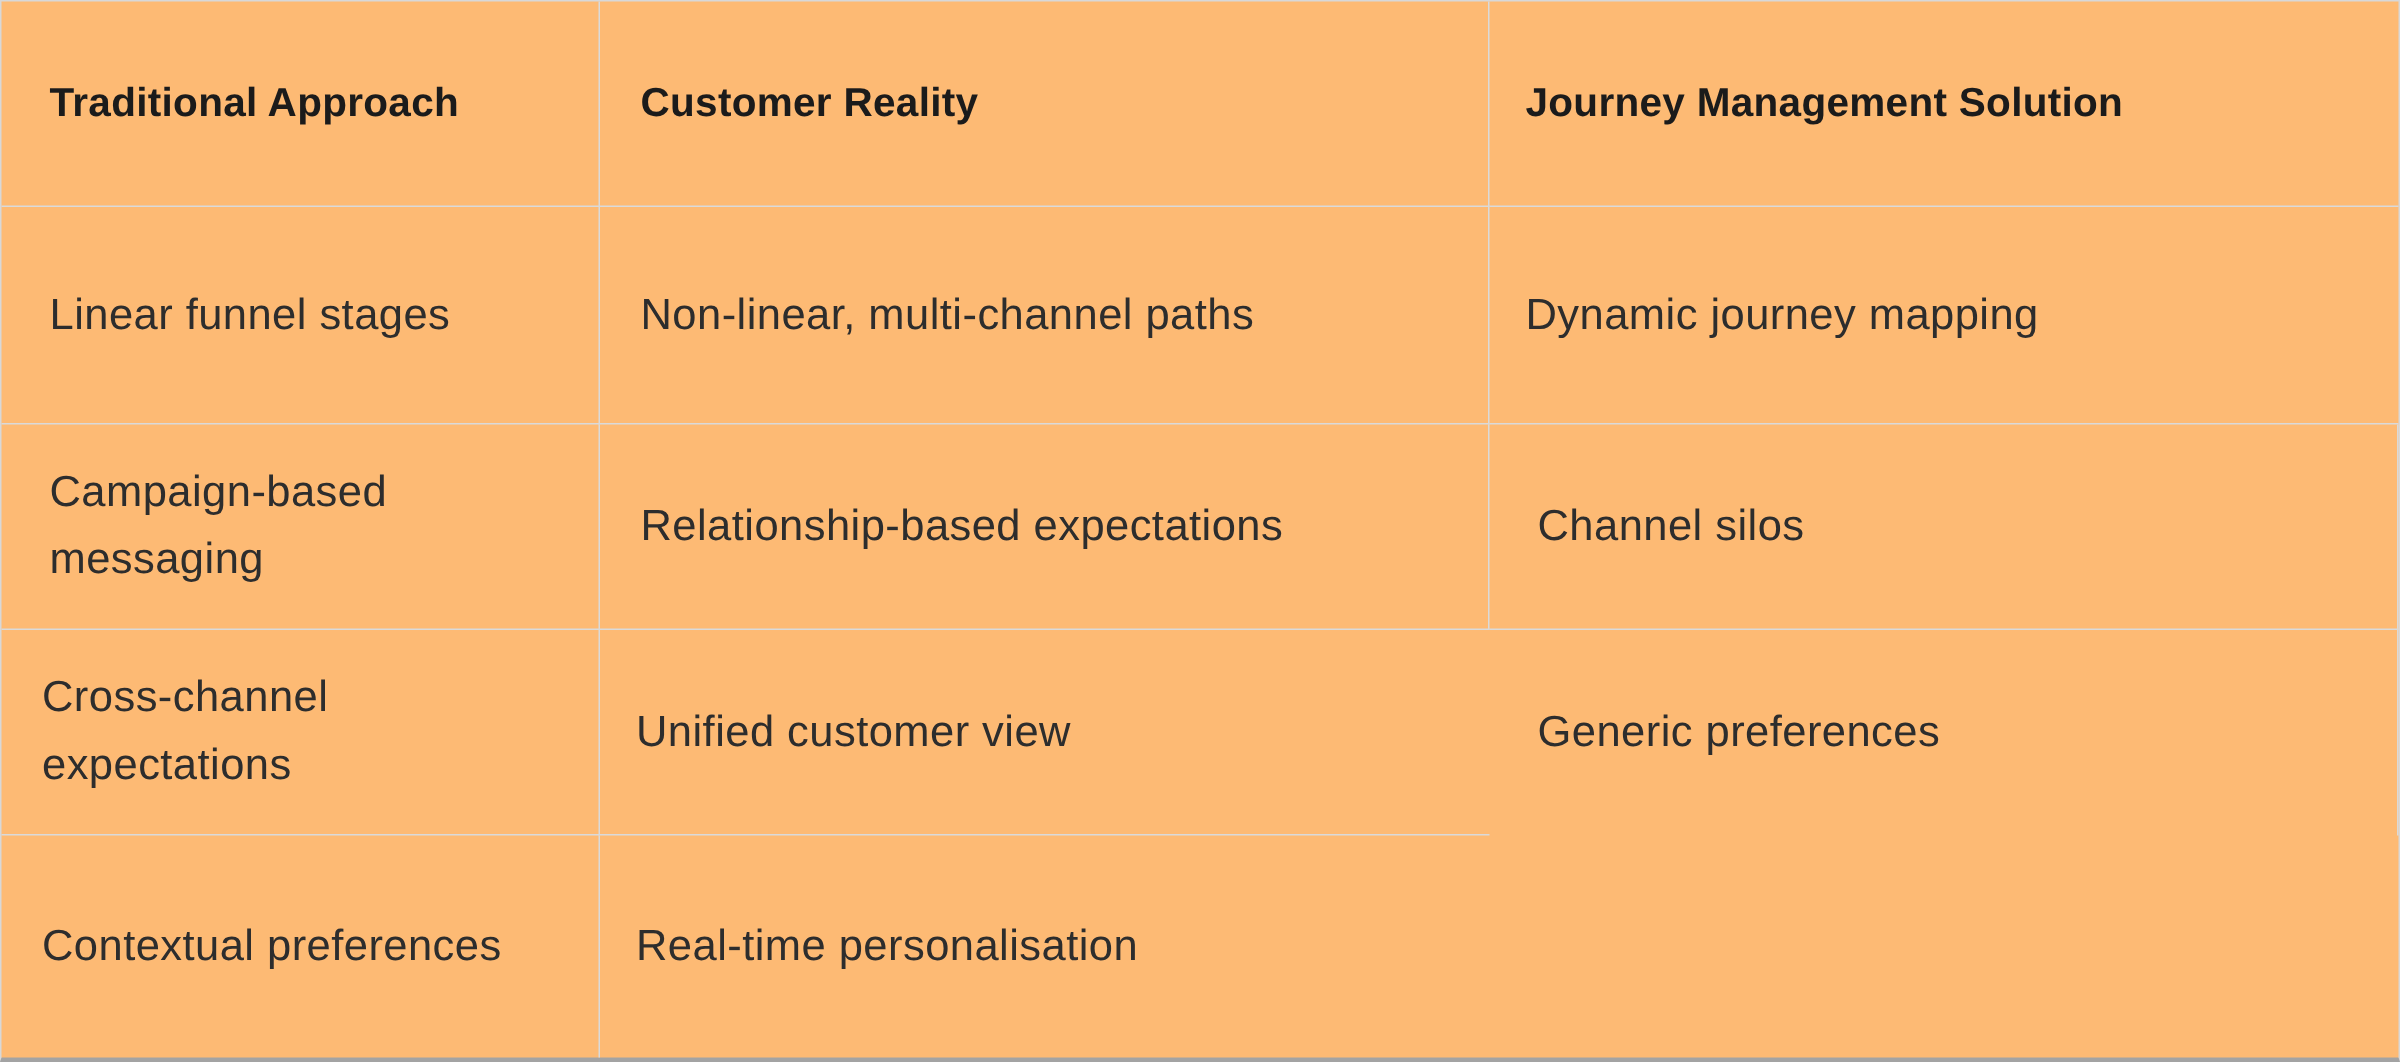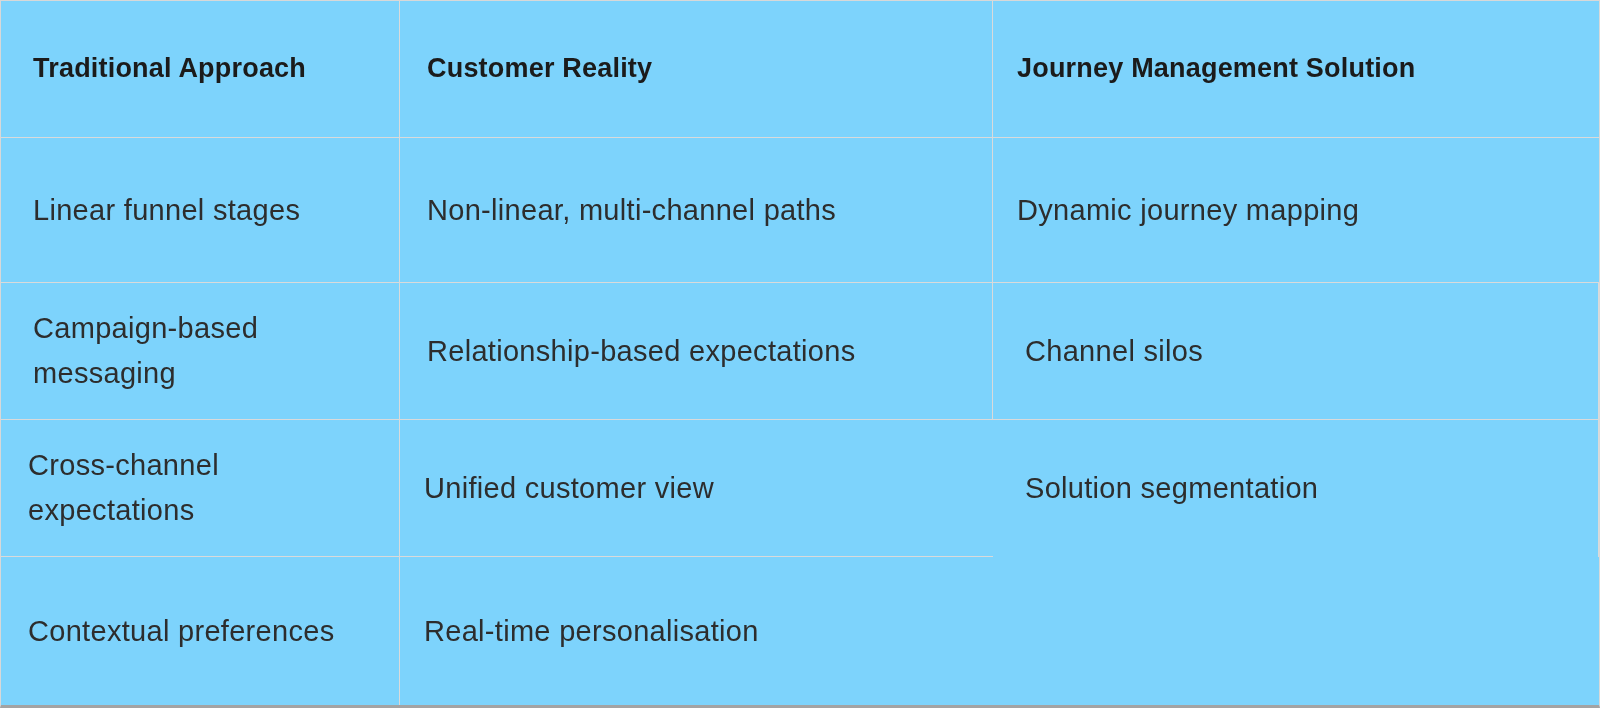--- a/index.html
+++ b/index.html
@@ -7,21 +7,21 @@
   html, body {
     width: 1600px;
     height: 708px;
     background: #ffffff;
     font-family: "Liberation Sans", "DejaVu Sans", sans-serif;
   }
 
   .comparison-table {
     width: 1600px;
     height: 708px;
-    background: #7dd3fc;
+    background: #fdba74;
     border: 1px solid #d8d8d8;
     border-bottom: 3px solid #a3a3a3;
     display: grid;
     grid-template-columns: 399px 593px 1fr;
     grid-template-rows: 137px 145px 137px 137px 1fr;
   }
 
   .cell {
     display: flex;
     align-items: center;
@@ -84,21 +84,21 @@
     <span>Channel silos</span>
   </div>
   <div class="cell c2">
     <span>Cross-channel expectations</span>
   </div>
   <div class="cell c3">
     <span>Unified customer view</span>
   </div>
 
   <div class="cell c1 row-last-cell" style="border-bottom:none">
-    <span>Solution segmentation</span>
+    <span>Generic preferences</span>
   </div>
   <div class="cell c2" style="border-bottom:none">
     <span>Contextual preferences</span>
   </div>
   <div class="cell c3" style="border-bottom:none">
     <span>Real-time personalisation</span>
   </div>
 
 </div>
 

